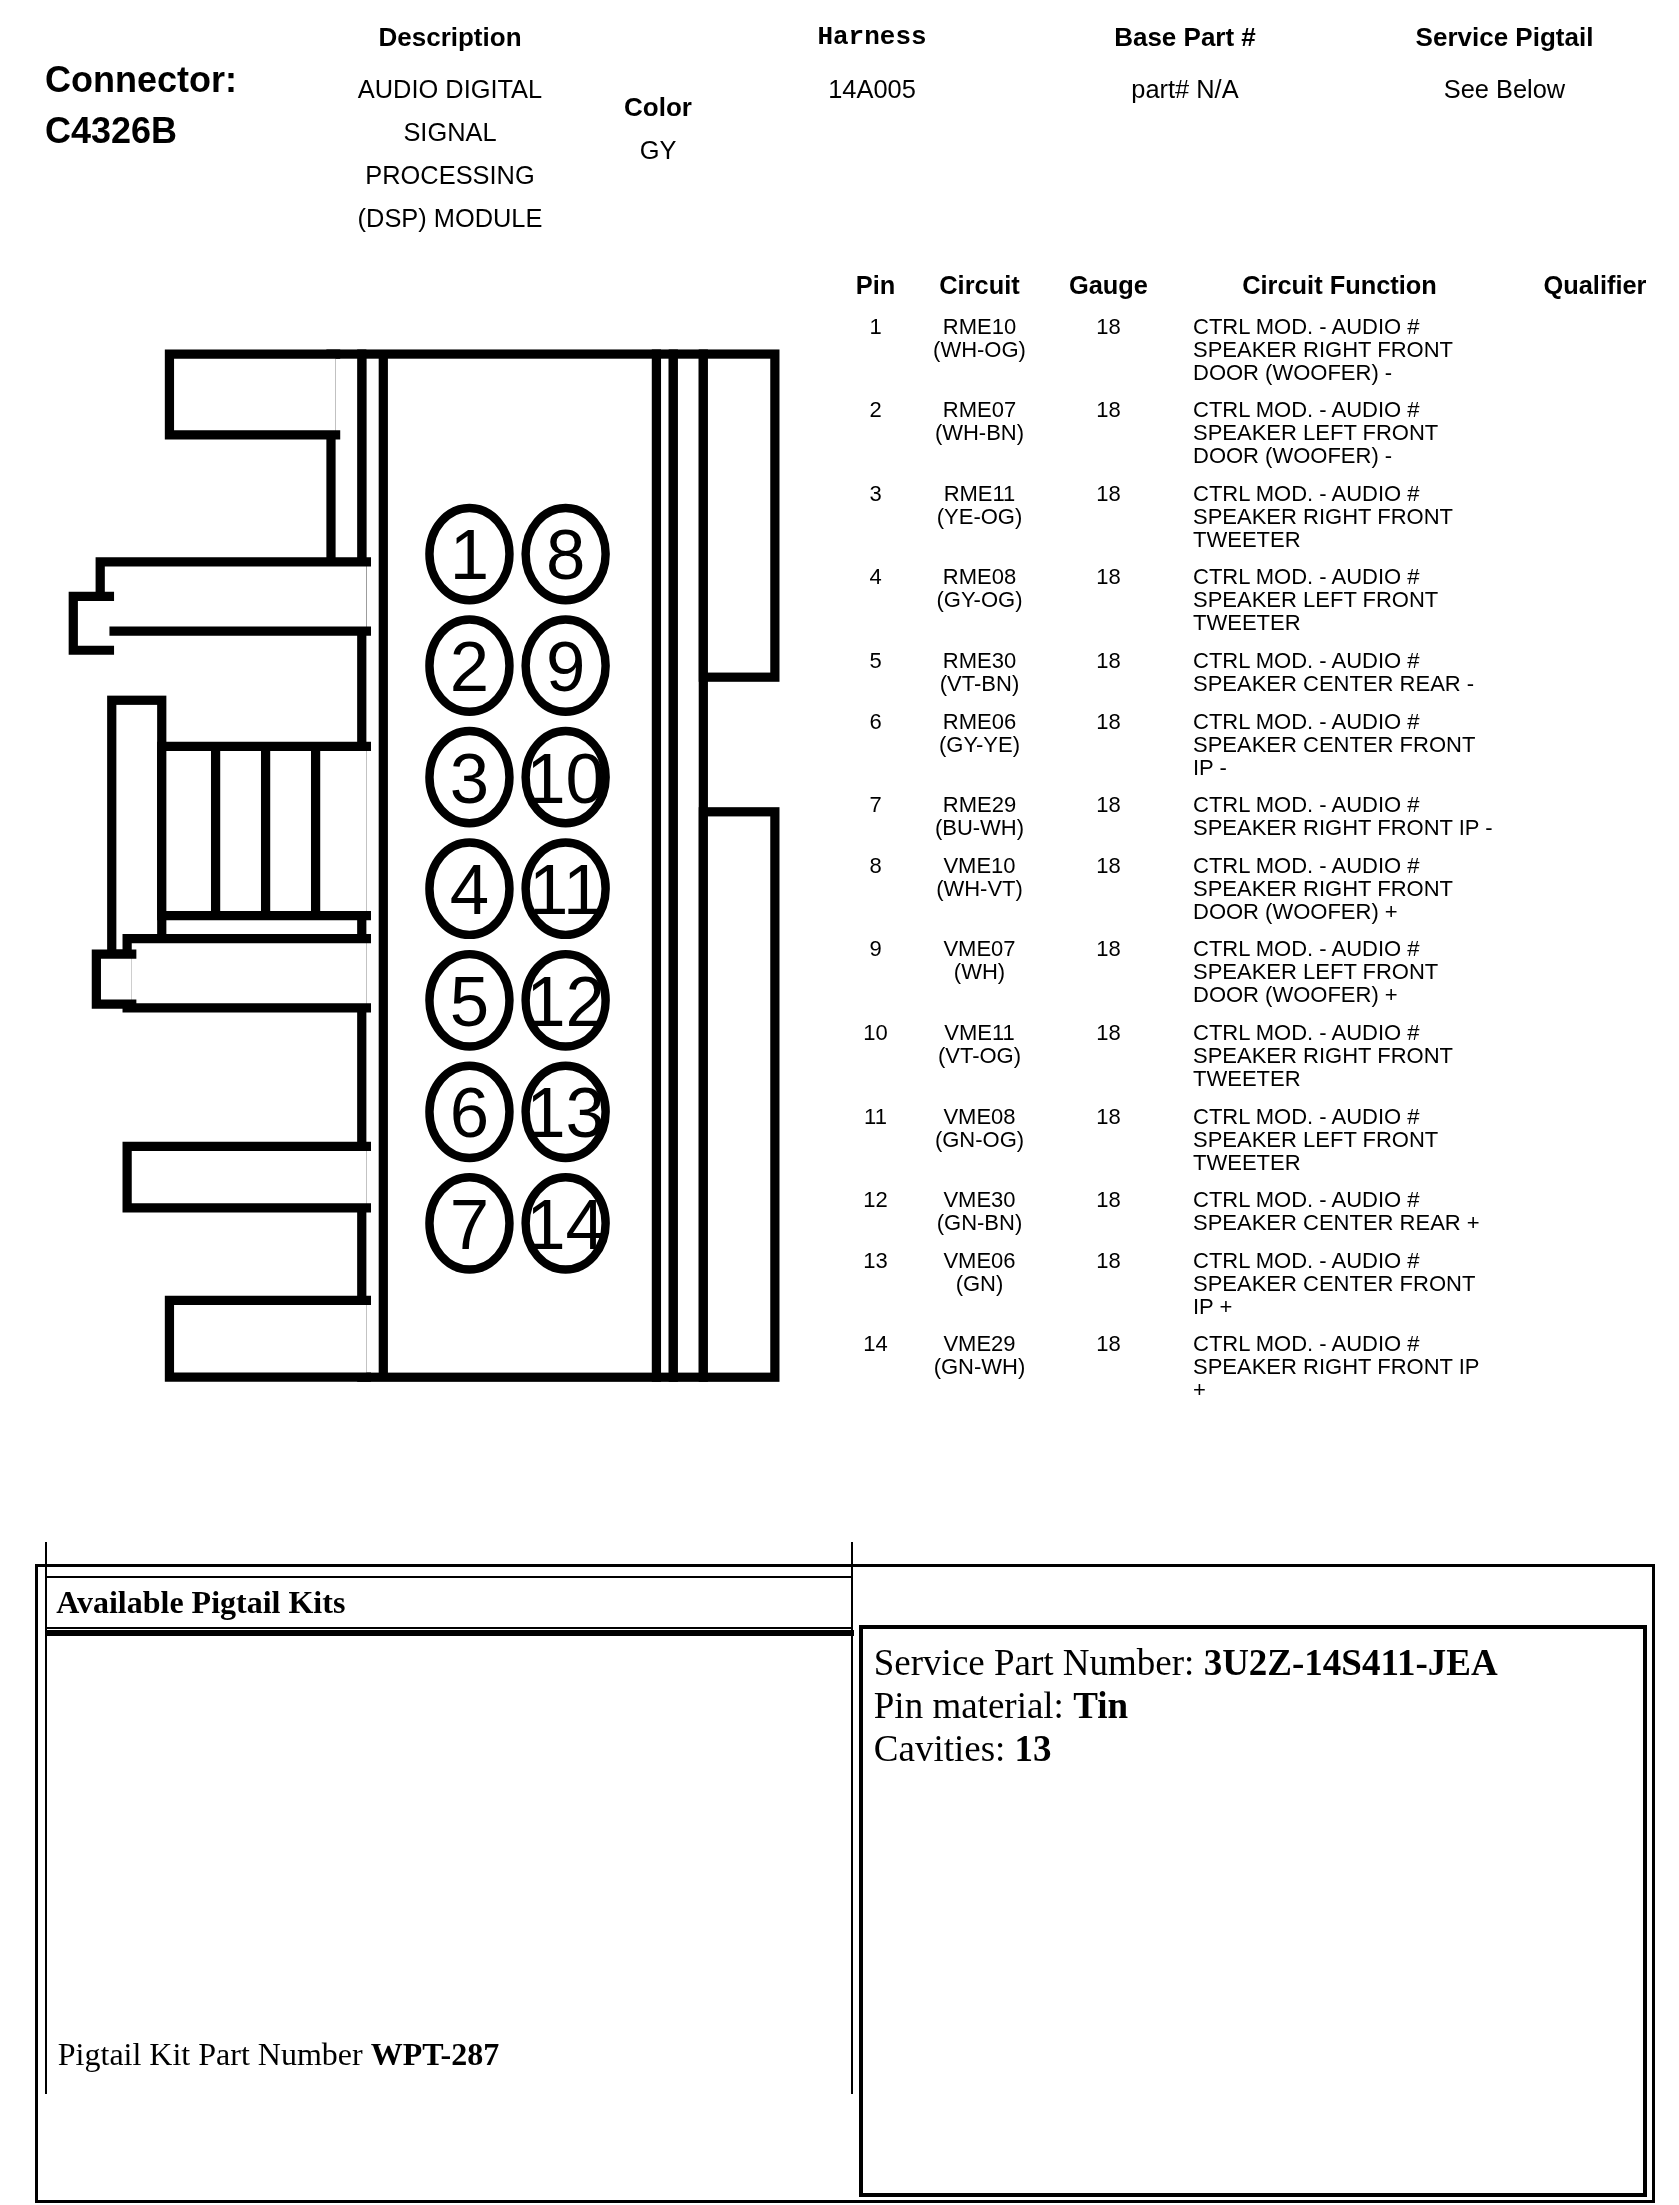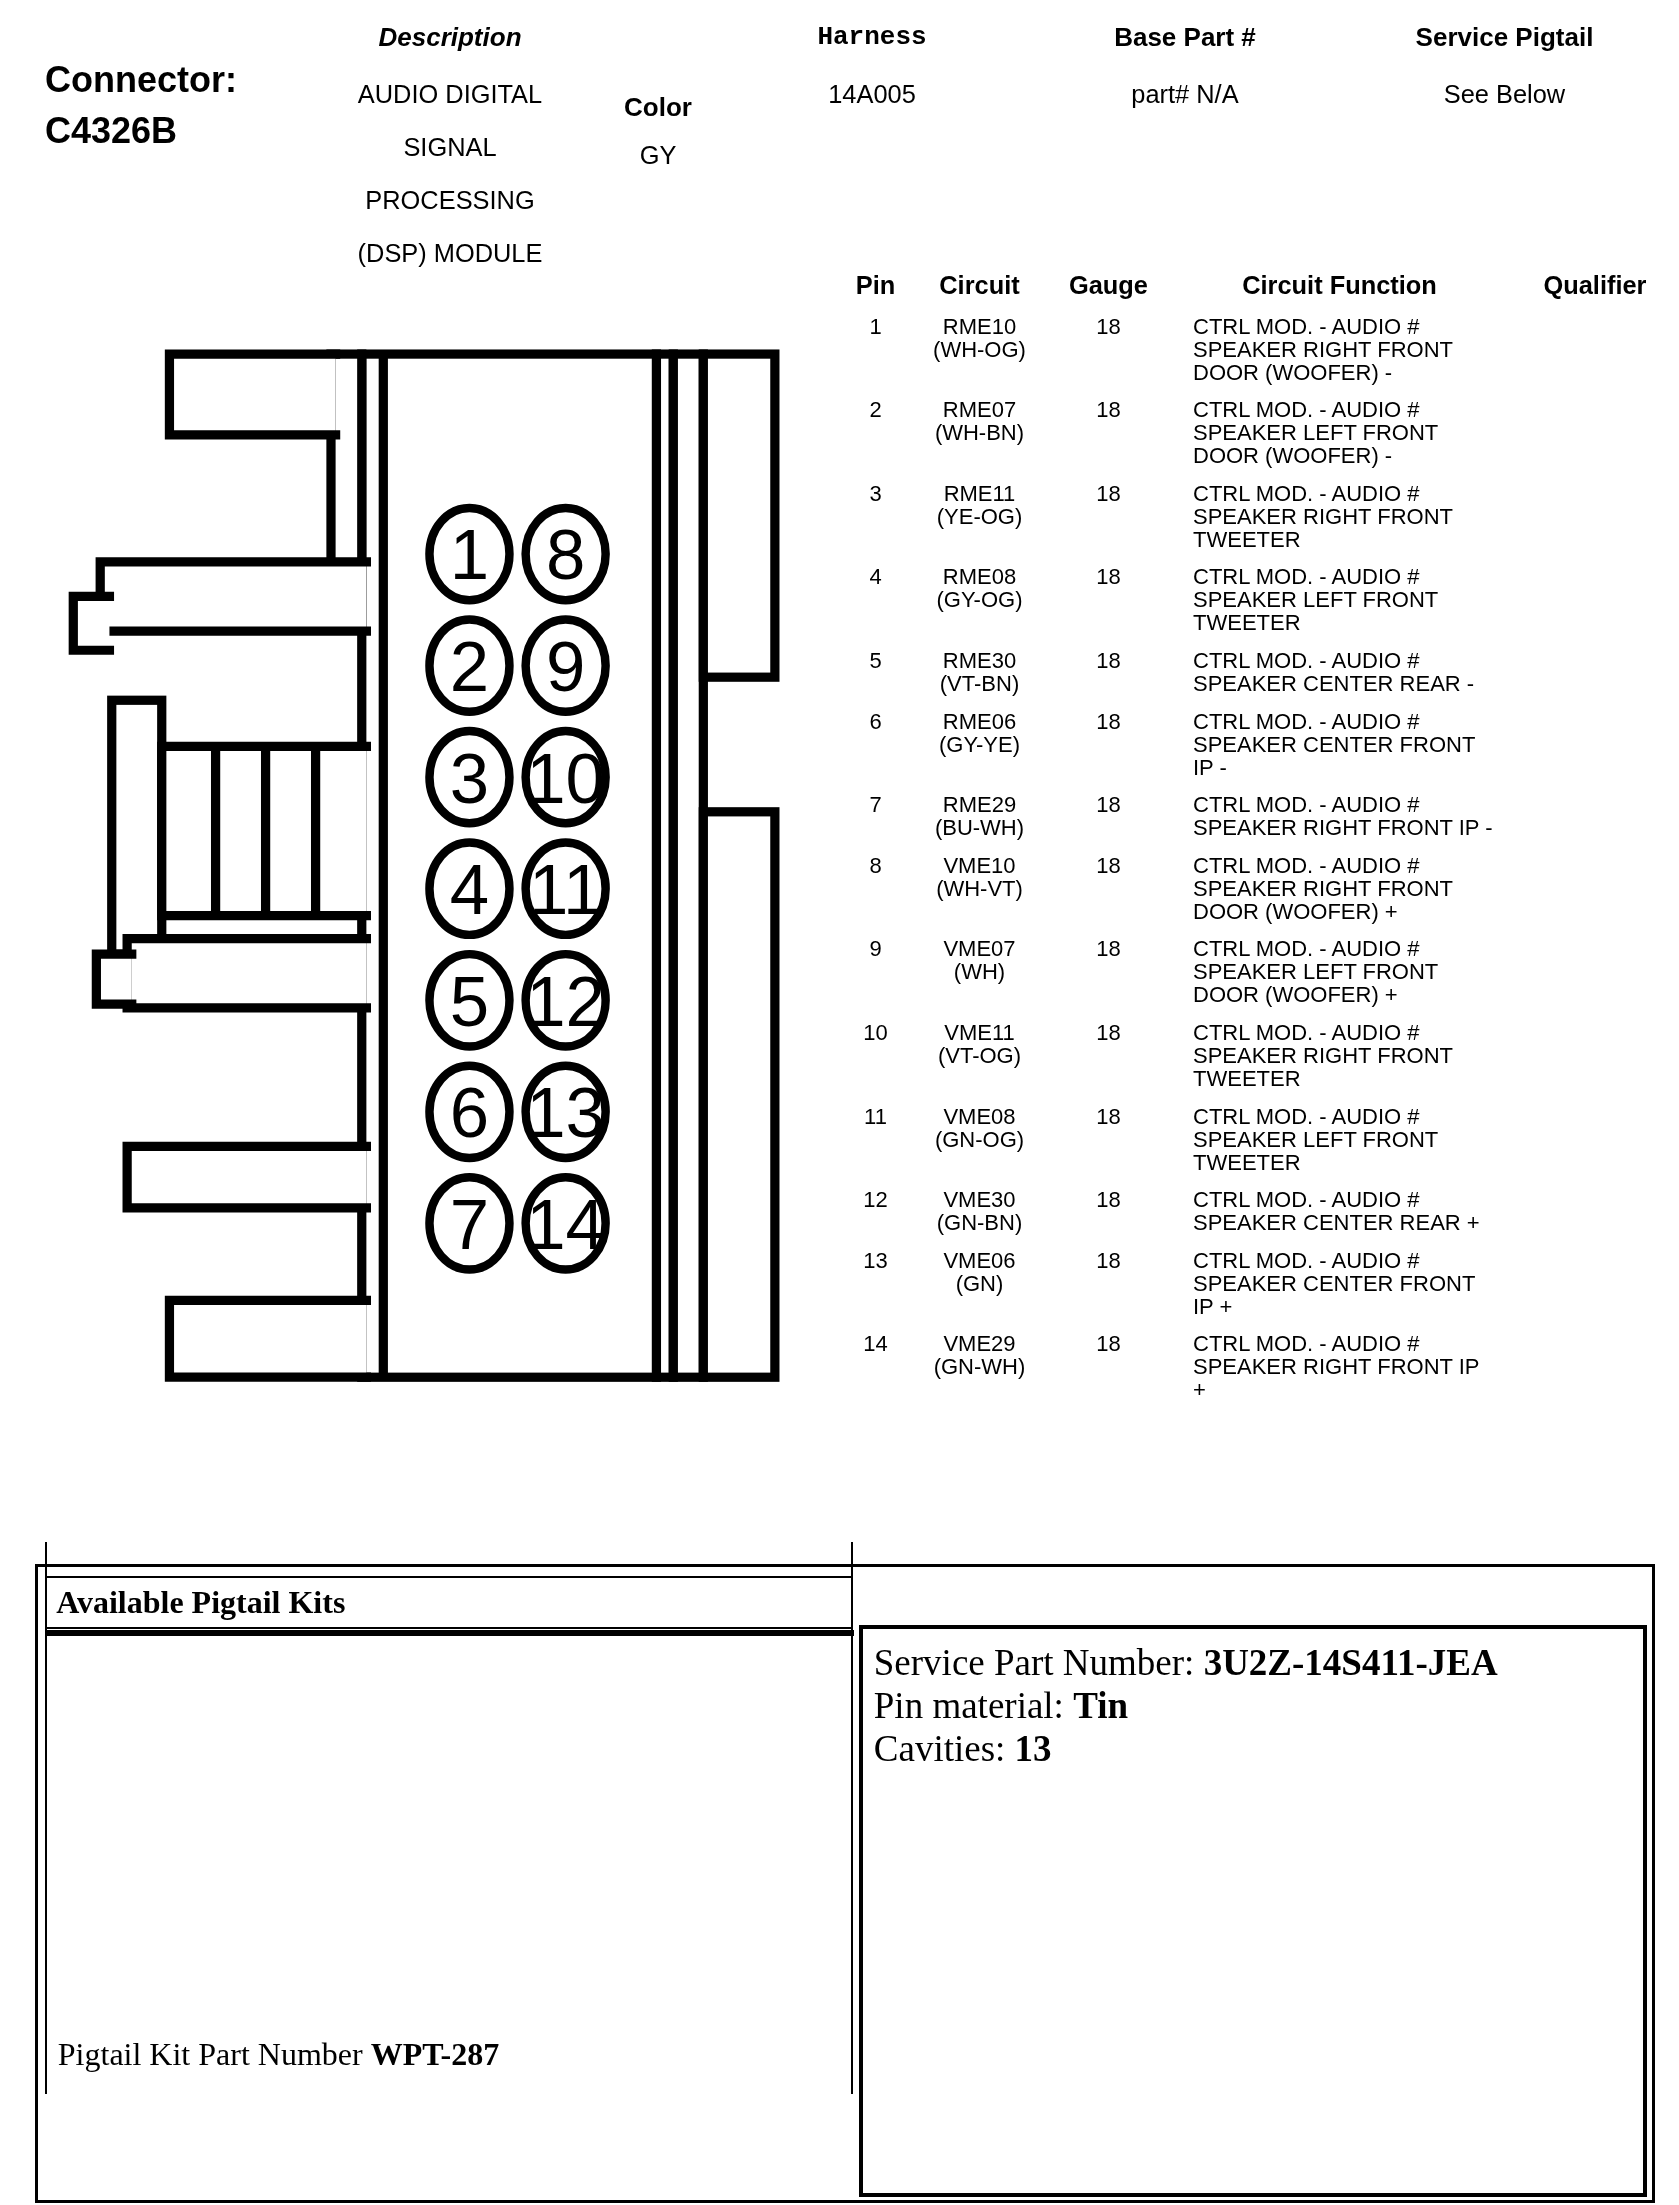--- a/index.html
+++ b/index.html
@@ -7,21 +7,21 @@
         font-family:"Liberation Sans",sans-serif;overflow:hidden;}
   .serif{font-family:"Liberation Serif",serif;}
   .abs{position:absolute;}
   .b{font-weight:bold;}
   .ctr{text-align:center;}
   .pre{white-space:pre-line;}
 
   
   .conn-title{font-size:36px;font-weight:bold;line-height:51px;}
   .col-label{font-size:26px;font-weight:bold;}
-  .col-value{font-size:25.4px;line-height:53px;}
+  .col-value{font-size:25.4px;line-height:43px;}
 
   
   #pin-table{left:839px;top:271px;width:841px;}
   .pt-grid{display:grid;grid-template-columns:73px 135px 123px 339px 172px;}
   .pt-head{font-size:25.4px;font-weight:bold;}
   .pt-head > div{text-align:center;}
   .pt-head .fn{text-align:center;}
   #pin-rows .row{display:grid;grid-template-columns:73px 135px 123px 339px 172px;
                  margin-top:14.6px;font-size:22px;line-height:23px;}
   #pin-rows .cell-pin{text-align:center;}
@@ -48,21 +48,21 @@
 </head>
 <body>
 
 <div id="page">
 
   <div class="abs conn-title" style="left:45px;top:54px;">
     <div>Connector:</div>
     <div>C4326B</div>
   </div>
 
-  <div class="abs col-label ctr" style="left:323px;top:21.5px;width:254px;font-style:italic;">Description</div>
+  <div class="abs col-label ctr" style="left:323px;top:21.5px;width:254px;">Description</div>
   <div class="abs col-value ctr pre" style="left:323px;top:68px;width:254px;">AUDIO DIGITAL
 SIGNAL
 PROCESSING
 (DSP) MODULE</div>
 
   <div class="abs col-label ctr" style="left:608px;top:92px;width:100px;">Color</div>
   <div class="abs col-value ctr" style="left:608px;top:129px;width:100px;">GY</div>
 
   <div class="abs col-label ctr" style="left:793px;top:21.5px;width:158px;font-family:Liberation Mono, monospace;">Harness</div>
   <div class="abs col-value ctr" style="left:793px;top:68px;width:158px;">14A005</div>

